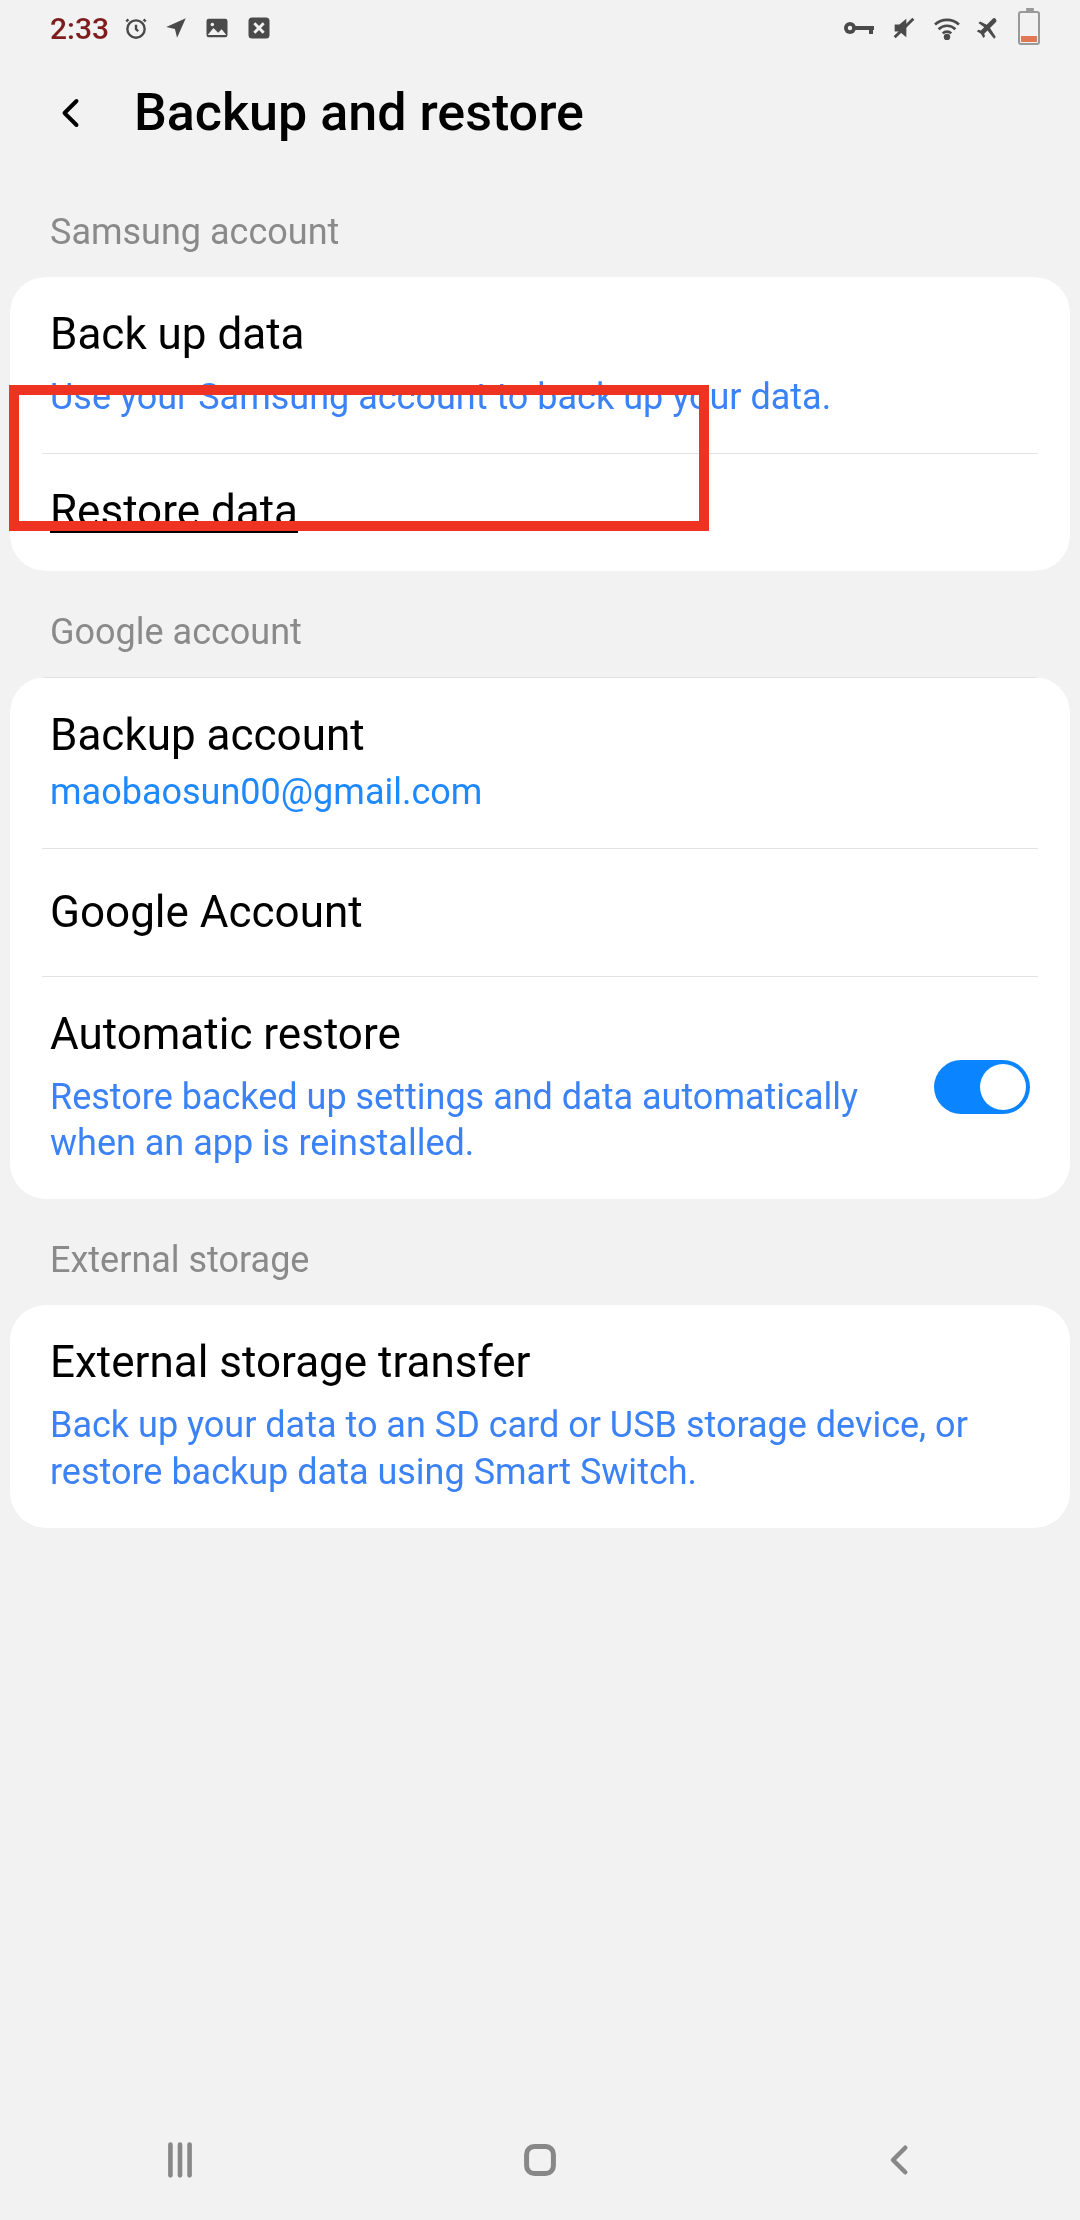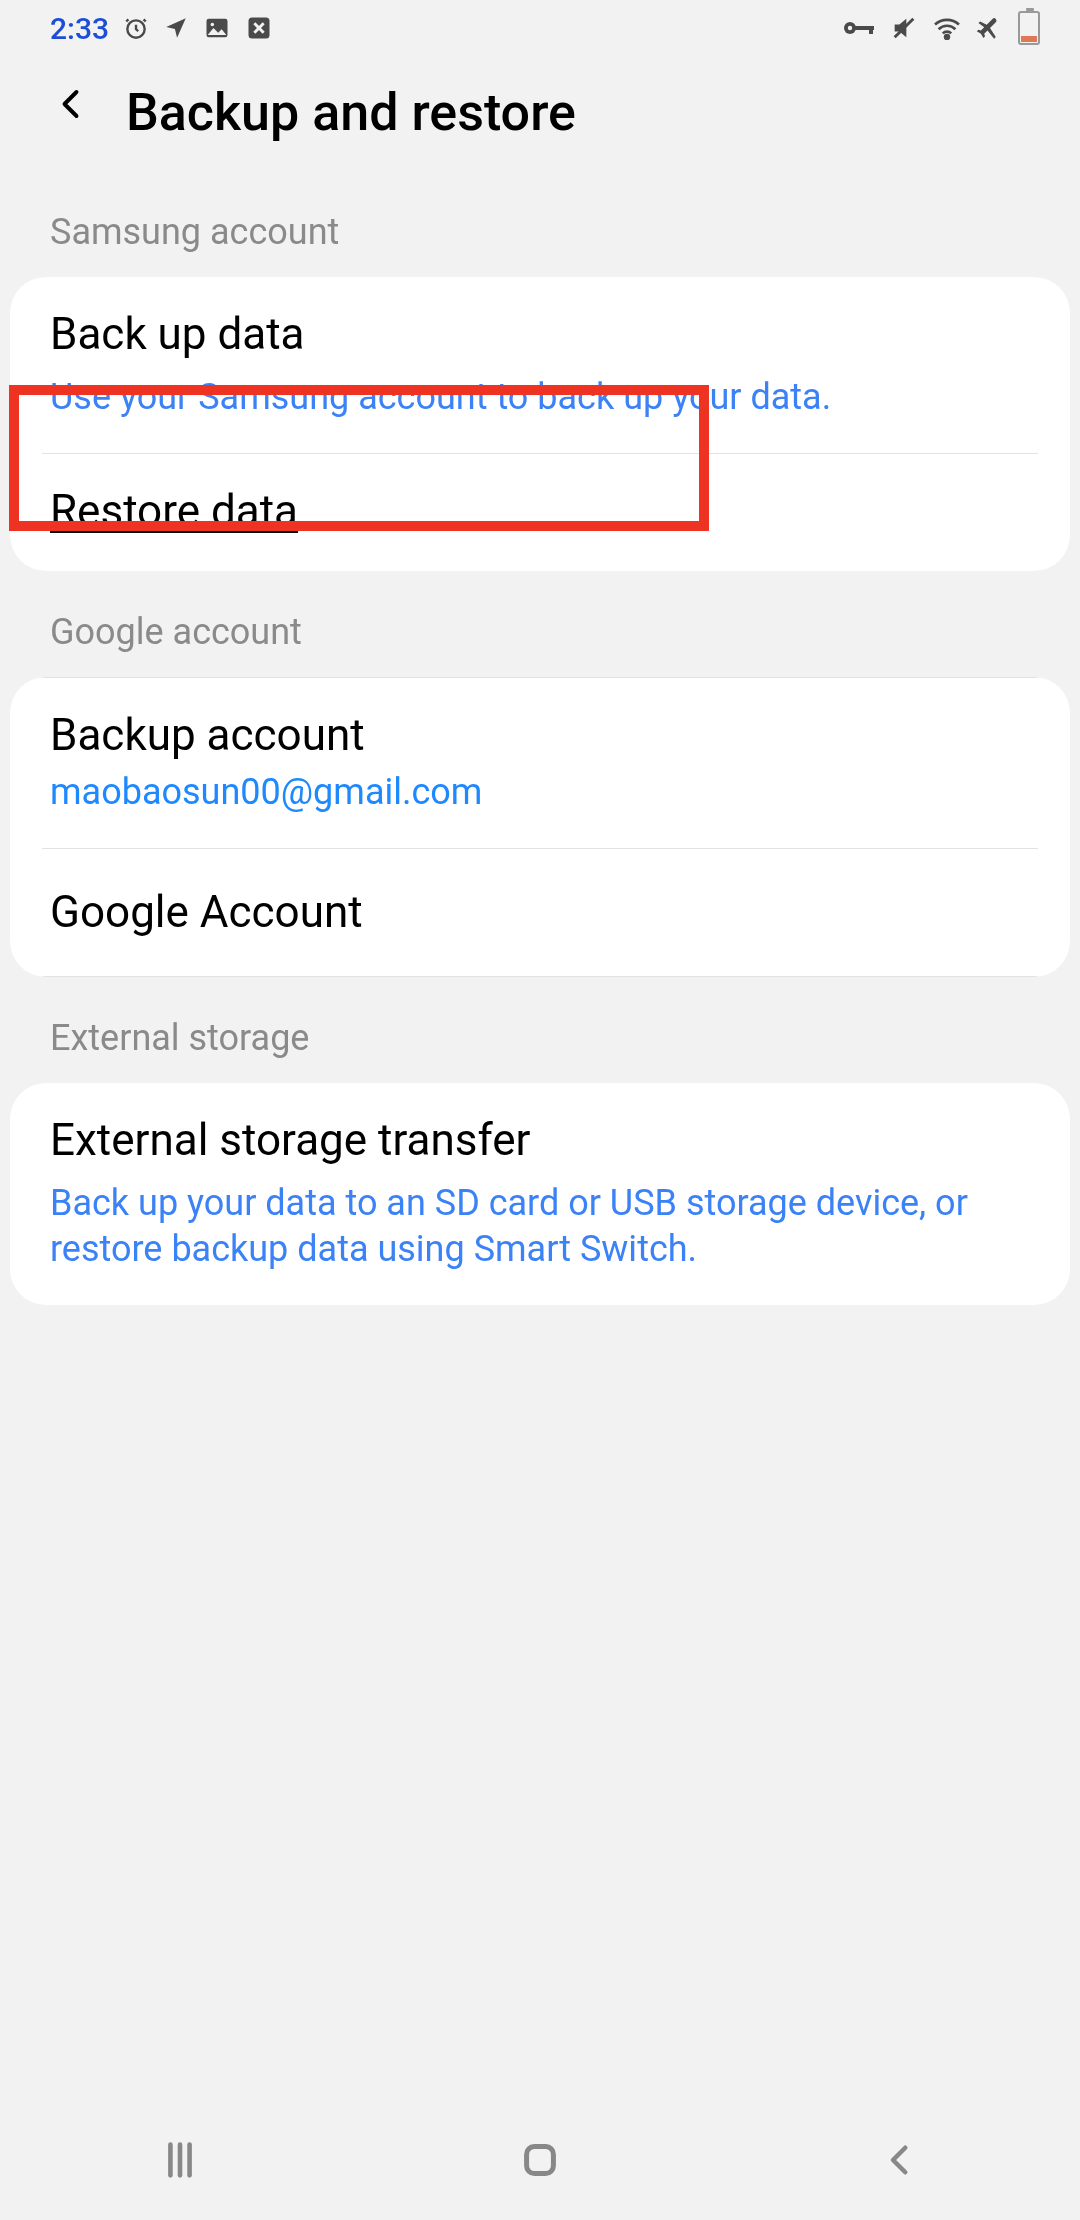--- a/index.html
+++ b/index.html
@@ -10,36 +10,37 @@
     color: #000;
     overflow: hidden;
   }
   .status-bar {
     height: 56px;
     display: flex;
     justify-content: space-between;
     align-items: center;
     padding: 0 40px 0 50px;
     font-size: 30px;
-    color: #1d4ed8;
+    color: #7f1d1d;
     font-weight: 500;
   }
   .status-left, .status-right {
     display: flex;
     align-items: center;
     gap: 14px;
   }
   .status-icon {
     display: inline-flex;
     align-items: center;
   }
   .header {
     display: flex;
+    align-items: center;
     padding: 26px 63px 50px 50px;
-    gap: 32px;
+    gap: 40px;
   }
   .back-btn {
     width: 44px;
     height: 44px;
     display: flex;
     align-items: center;
     justify-content: center;
   }
   .header-title {
     font-size: 52px;
@@ -259,20 +260,29 @@
         <div class="row-sub-blue">maobaosun00@gmail.com</div>
       </div>
     </div>
     <div class="divider"></div>
     <div class="row" style="padding-top:36px;padding-bottom:36px;">
       <div class="row-text">
         <div class="row-title">Google Account</div>
       </div>
     </div>
     <div class="divider"></div>
+    <div class="row">
+      <div class="row-text">
+        <div class="row-title">Automatic restore</div>
+        <div class="row-sub">Restore backed up settings and data automatically when an app is reinstalled.</div>
+      </div>
+      <div class="toggle">
+        <div class="toggle-knob"></div>
+      </div>
+    </div>
   </div>
 
   <div class="sect-header" style="padding-top:40px;">External storage</div>
   <div class="card">
     <div class="row">
       <div class="row-text">
         <div class="row-title">External storage transfer</div>
         <div class="row-sub">Back up your data to an SD card or USB storage device, or restore backup data using Smart Switch.</div>
       </div>
     </div>

